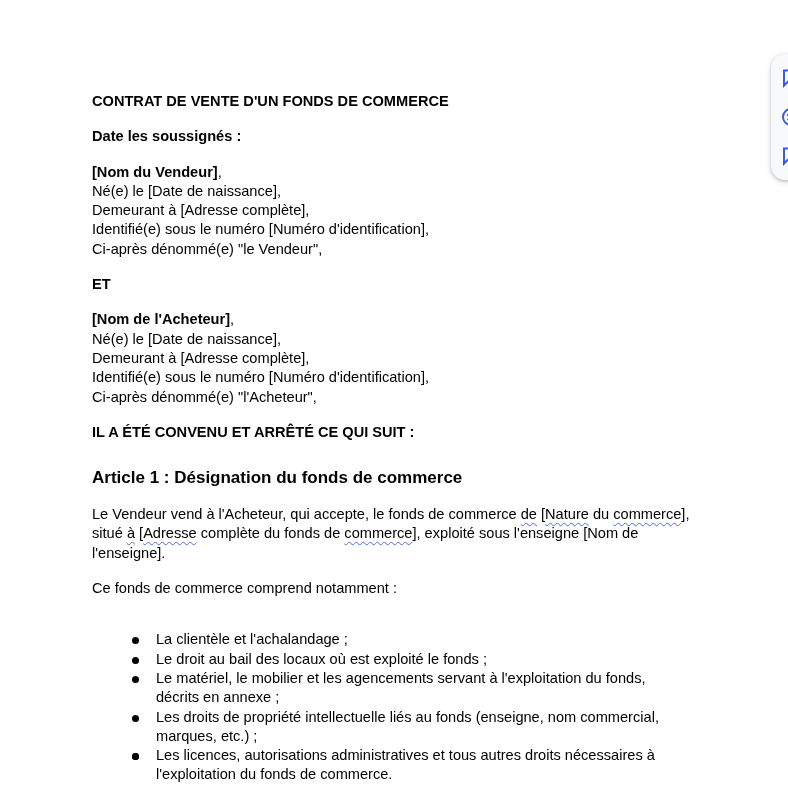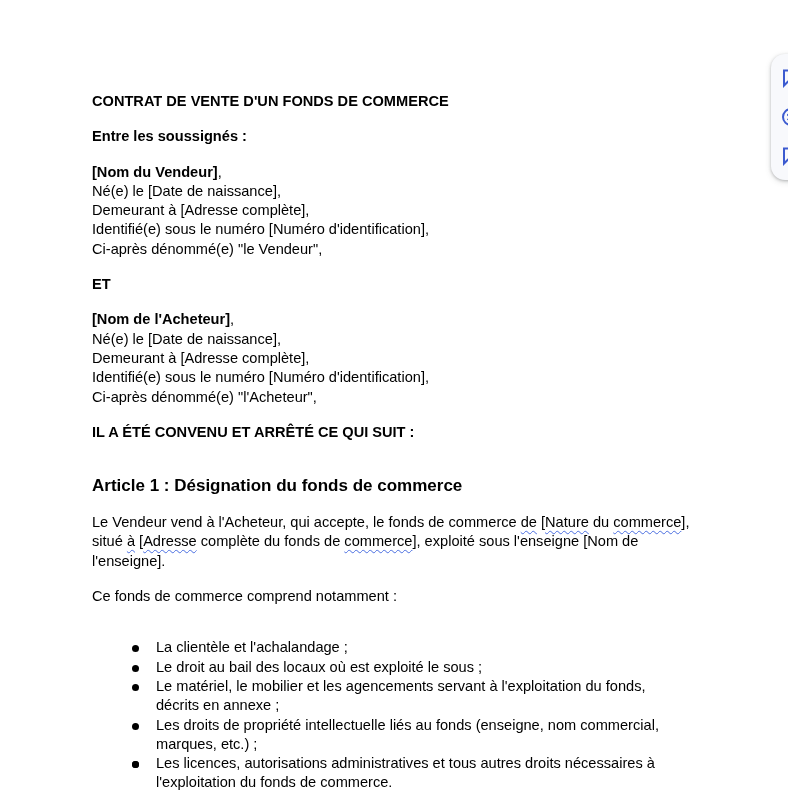--- a/index.html
+++ b/index.html
@@ -23,21 +23,21 @@
       font-size: 14.6px;
       line-height: 19.3px;
     }
     .line { white-space: nowrap; }
     .bold { font-weight: bold; }
     .gap { height: 16px; }
     .heading {
       font-size: 17px;
       font-weight: bold;
       line-height: 22px;
-      margin-top: 16px;
+      margin-top: 8px;
     }
     .sq {
       text-decoration: underline wavy #4a6ee0;
       text-decoration-thickness: 1px;
       text-underline-offset: 3px;
     }
     ul.bullets {
       list-style: none;
       margin: 16px;
       padding: 0;
@@ -98,21 +98,21 @@
     <svg viewBox="0 0 20 20">
       <path d="M3 2.5 H17 V13.5 H7 L3 17.5 Z" fill="none" stroke="#3c5bd0" stroke-width="2"></path>
       <path d="M7 11 L12.5 5.5 L14 7 L8.5 12.5 H7 Z" fill="#3c5bd0"></path>
     </svg>
   </div>
 </div>
 
 <div class="page">
   <div class="line bold">CONTRAT DE VENTE D'UN FONDS DE COMMERCE</div>
   <div class="gap"></div>
-  <div class="line bold">Entre les soussignés :</div>
+  <div class="line bold">Date les soussignés :</div>
   <div class="gap"></div>
 
   <div>
     <div class="line"><span class="bold">[Nom du Vendeur]</span><span>,</span></div>
     <div class="line">Né(e) le [Date de naissance],</div>
     <div class="line">Demeurant à [Adresse complète],</div>
     <div class="line">Identifié(e) sous le numéro [Numéro d'identification],</div>
     <div class="line">Ci-après dénommé(e) "le Vendeur",</div>
   </div>
   <div class="gap"></div>
@@ -140,19 +140,19 @@
     <div class="line"><span>situé </span><span class="sq">à</span><span> [</span><span class="sq">Adresse</span><span> complète du fonds de </span><span class="sq">commerce</span><span>], exploité sous l'enseigne [Nom de</span></div>
     <div class="line">l'enseigne].</div>
   </div>
   <div class="gap"></div>
 
   <div class="line">Ce fonds de commerce comprend notamment :</div>
   <div class="gap"></div>
 
   <ul class="bullets">
     <li><span class="dot"></span><span>La clientèle et l'achalandage ;</span></li>
-    <li><span class="dot"></span><span>Le droit au bail des locaux où est exploité le sous ;</span></li>
+    <li><span class="dot"></span><span>Le droit au bail des locaux où est exploité le fonds ;</span></li>
     <li><span class="dot"></span><span>Le matériel, le mobilier et les agencements servant à l'exploitation du fonds, décrits en annexe ;</span></li>
     <li><span class="dot"></span><span>Les droits de propriété intellectuelle liés au fonds (enseigne, nom commercial, marques, etc.) ;</span></li>
     <li><span class="dot"></span></li>
     <li><span class="dot"></span><span>Les licences, autorisations administratives et tous autres droits nécessaires à l'exploitation du fonds de commerce.</span></li>
   </ul>
 </div>
 
 </body></html>

